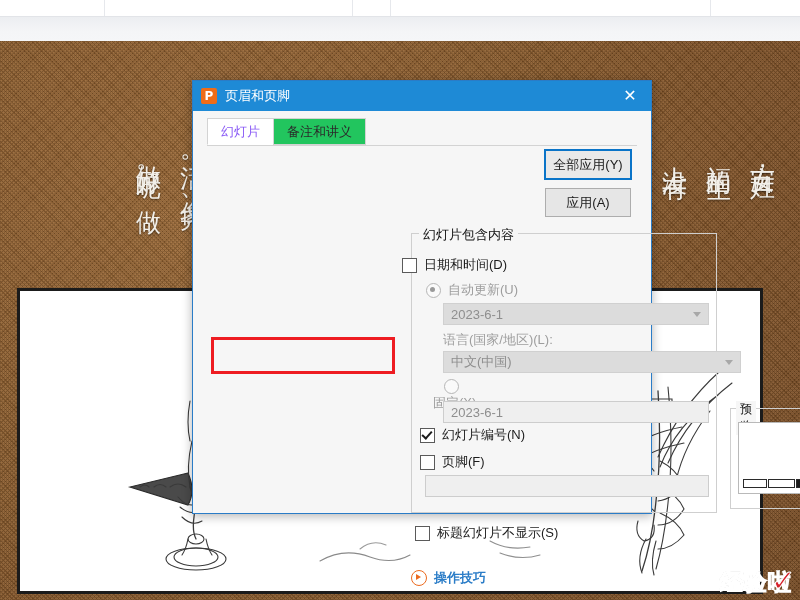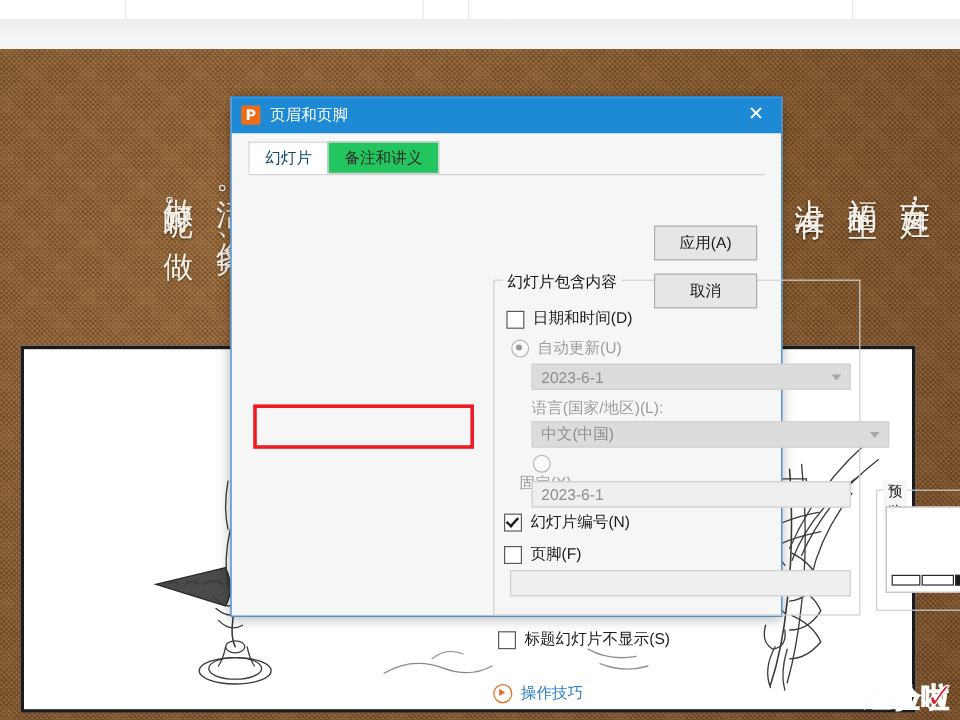--- a/index.html
+++ b/index.html
@@ -102,21 +102,21 @@
 
   
   #tab-strip{
     position:absolute;left:14px;top:38px;width:430px;height:26px;
     border-bottom:1px solid #d3d3d3;display:flex;align-items:flex-end;
   }
   .tab{
     height:25px;line-height:25px;padding:0 13px;font-size:13px;
     border:1px solid #d3d3d3;margin-right:-1px;cursor:pointer;
   }
-  .tab.active{background:#ffffff;border-bottom-color:#ffffff;color:#0c4a6e;}
+  .tab.active{background:#ffffff;border-bottom-color:#ffffff;color:#8b5cf6;}
   .tab.inactive{background:#22c55e;color:#2b2b2b;}
 
   
   #group-box{
     position:absolute;left:218px;top:152px;width:304px;height:278px;
     border:1px solid #cfcfcf;
   }
   #group-legend{
     position:absolute;left:226px;top:145px;background:#f6f6f6;
     padding:0 4px;font-size:13px;color:#111;font-family:Liberation Mono, monospace;
@@ -188,21 +188,21 @@
   #tips-row{position:absolute;left:218px;top:488px;display:flex;align-items:center;}
   #tips-icon{
     width:14px;height:14px;border:1.5px solid #ec6a1e;border-radius:50%;
     position:relative;flex:none;
   }
   #tips-icon::after{
     content:"";position:absolute;left:4px;top:3px;
     border-left:5px solid #ec6a1e;border-top:3.5px solid transparent;
     border-bottom:3.5px solid transparent;
   }
-  #tips-link{margin-left:7px;color:#2a7cc7;font-size:13px;cursor:pointer;}
+  #tips-link{margin-left:7px;color:#2a7cc7;font-size:13px;cursor:pointer;font-weight:bold;}
 
   
   #red-annotation{
     position:absolute;left:211px;top:337px;width:178px;height:31px;
     border:3px solid #ee1c22;z-index:30;pointer-events:none;
   }
 </style>
 </head>
 <body>
 
@@ -276,21 +276,21 @@
   </div>
 
   <div id="tab-strip">
     <div class="tab active">幻灯片</div>
     <div class="tab inactive">备注和讲义</div>
   </div>
 
   <div id="group-box"></div>
   <div id="group-legend">幻灯片包含内容</div>
 
-  <div class="row" style="left:229px;top:175px;align-items:flex-end;">
+  <div class="row" style="left:209px;top:175px;">
     <div class="cb"></div>
     <div class="row-label">日期和时间(D)</div>
   </div>
 
   <div class="row" style="left:233px;top:200px;">
     <div class="rb selected"></div>
     <div class="row-label disabled">自动更新(U)</div>
   </div>
 
   <div class="combo" style="left:250px;top:222px;width:266px;">
@@ -324,22 +324,22 @@
     <div class="row-label">页脚(F)</div>
   </div>
 
   <div class="textbox" style="left:232px;top:394px;width:284px;"></div>
 
   <div class="row" style="left:222px;top:443px;">
     <div class="cb"></div>
     <div class="row-label">标题幻灯片不显示(S)</div>
   </div>
 
+  <div class="btn focus" style="left:351px;top:68px;">全部应用(Y)</div>
   <div class="btn" style="left:352px;top:107px;">应用(A)</div>
-  <div class="btn" style="left:352px;top:147px;">取消</div>
 
   <div id="preview-box"></div>
   <div id="preview-legend">预览</div>
   <div id="preview-slide">
     <div class="ph" id="ph-left"></div>
     <div class="ph" id="ph-mid"></div>
     <div class="ph" id="ph-right"></div>
   </div>
 
   <div id="tips-row">

